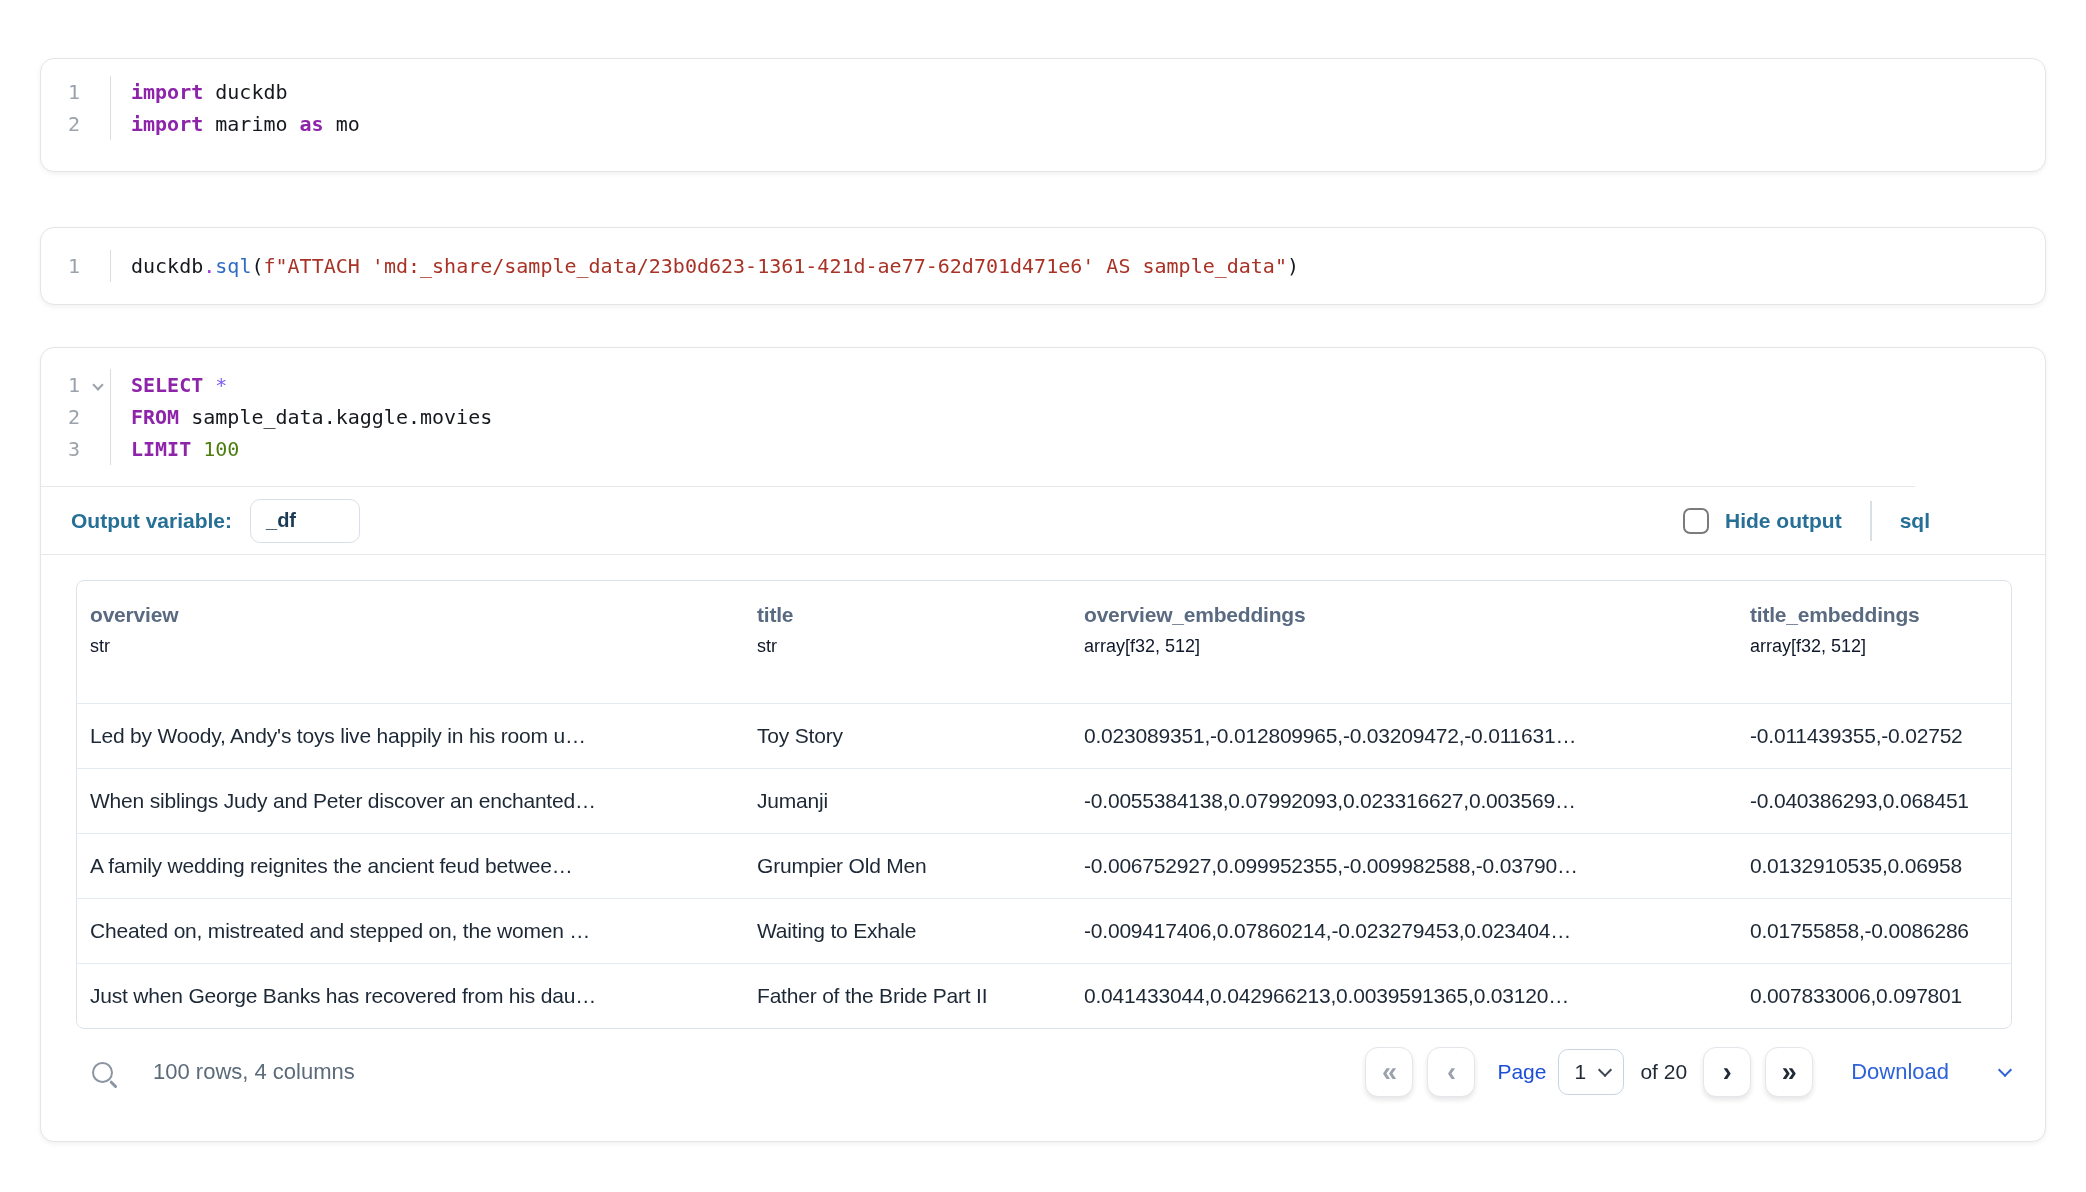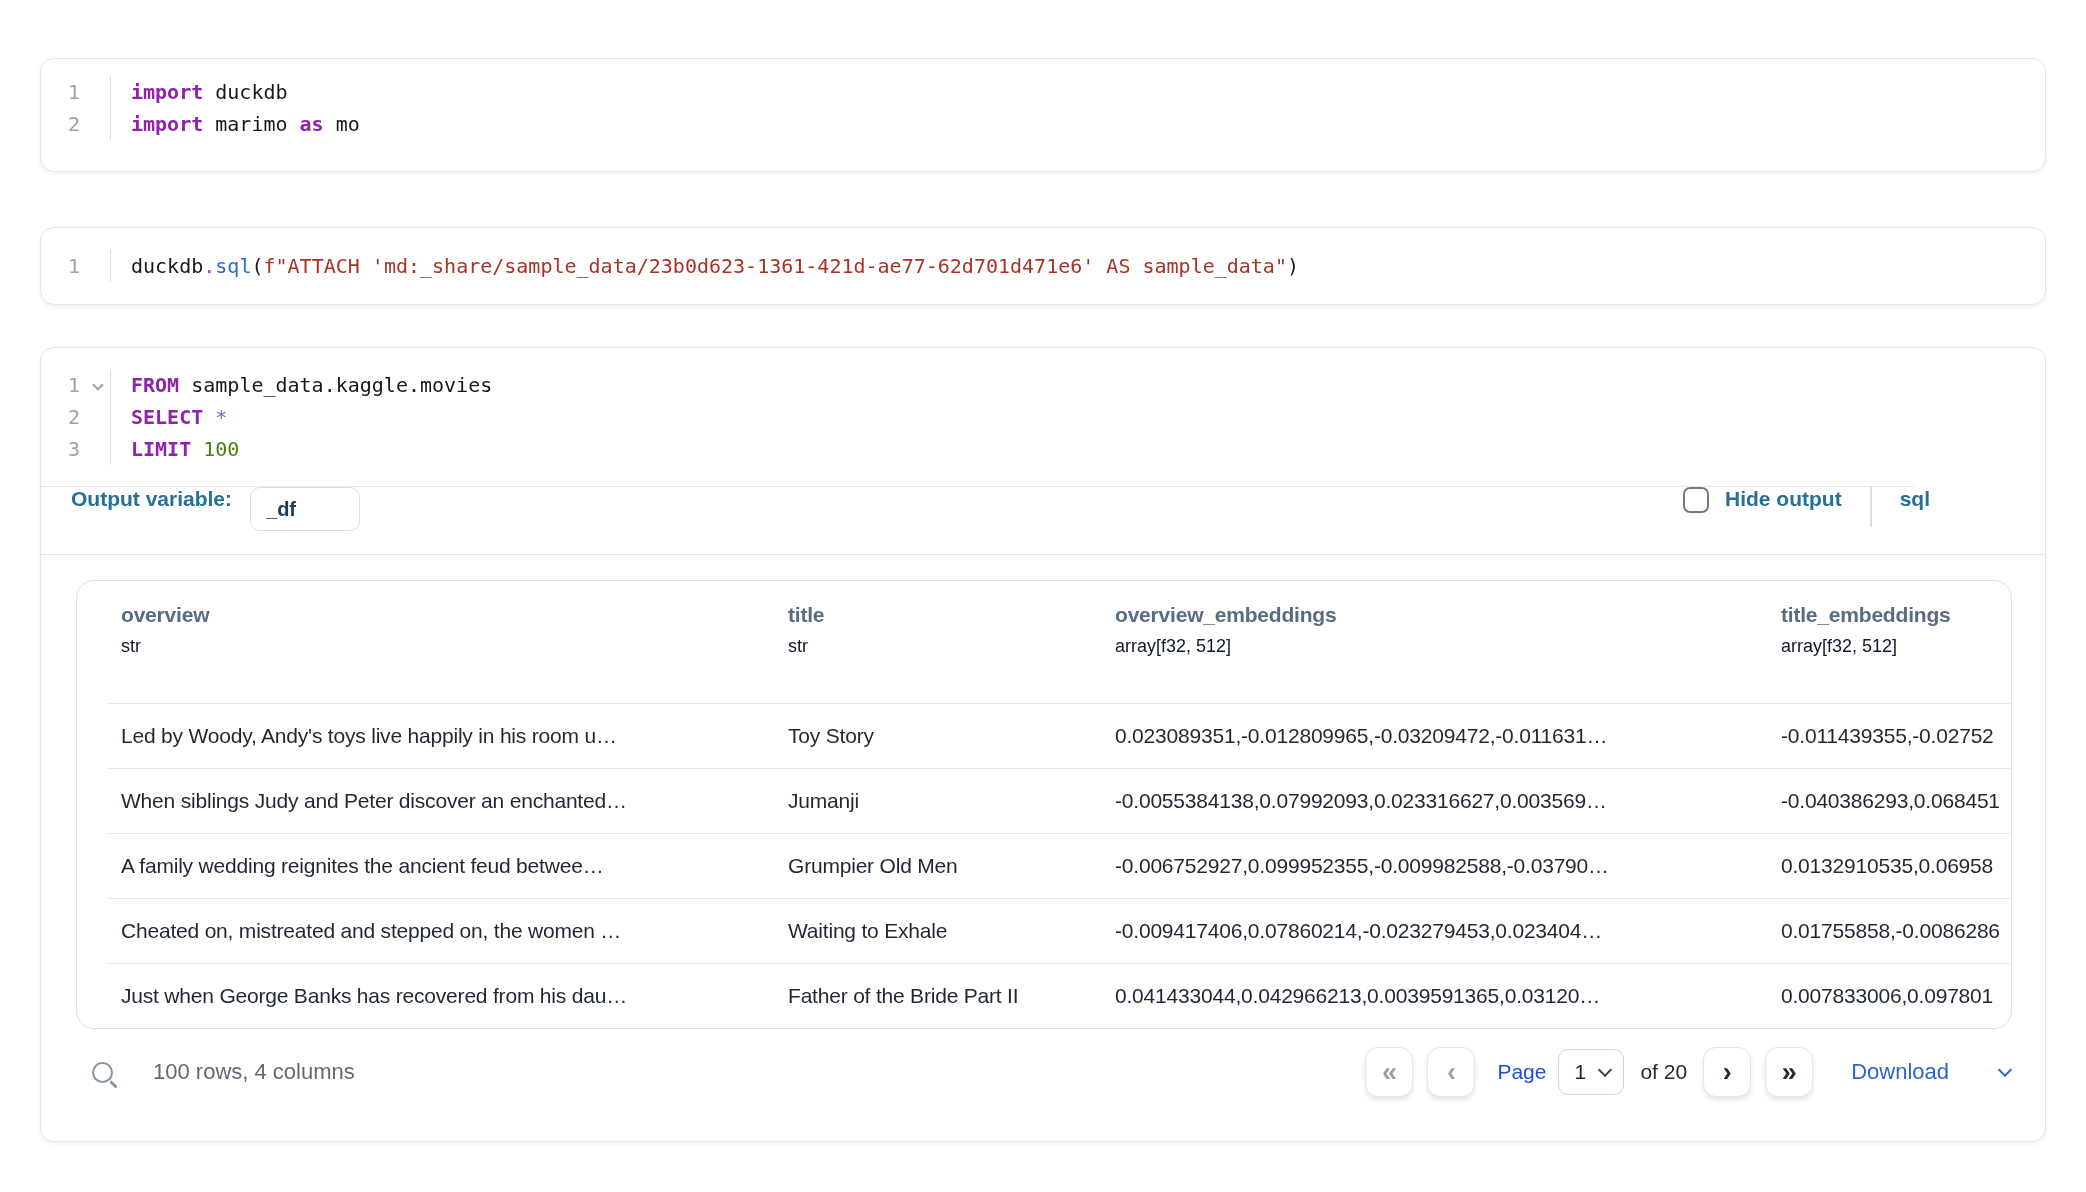--- a/index.html
+++ b/index.html
@@ -38,35 +38,35 @@
   .tk-kw  { color: #8e24aa; font-weight: 700; }
   .tk-fn  { color: #2f6bc4; }
   .tk-dot { color: #a03dd1; }
   .tk-str { color: #a93226; }
   .tk-num { color: #4d7c0f; }
   .tk-star{ color: #7d5bef; }
 
   
   .hdiv { height: 1px; background: #e6e8eb; }
   .hdiv.short { width: 1874px; }
-  .output-bar { height: 67px; display: flex; padding: 0 115px 0 30px; }
+  .output-bar { height: 67px; display: flex; align-items: center; padding: 0 115px 0 30px; }
   .ov-label { color: #266f96; font-weight: 700; font-size: 21px; }
   .ov-input {
     margin-left: 18px; width: 110px; height: 44px; border: 1.5px solid #d8dfe8;
     border-radius: 10px; display: flex; align-items: center; padding-left: 15px;
     color: #1d3a55; font-weight: 700; font-size: 20px;
   }
   .ov-spacer { flex: 1 1 auto; }
   .checkbox { width: 26px; height: 26px; border: 2.5px solid #7b7b7d; border-radius: 7px; background: #fff; }
   .hide-label { color: #266f96; font-weight: 700; font-size: 21px; margin-left: 16px; }
   .vdiv { width: 2px; height: 40px; background: #dadfe4; margin: 0 28px; }
   .lang-label { color: #266f96; font-weight: 700; font-size: 21px; }
 
   .output-area { padding: 25px 35px 0 35px; }
-  .dtable { width: 1936px; border: 1px solid #dde3ea; border-radius: 18px; overflow: hidden; background: #fff; padding-left: 31px; }
+  .dtable { width: 1936px; border: 1px solid #dde3ea; border-radius: 8px; overflow: hidden; background: #fff; }
   .t-header { display: grid; grid-template-columns: 667px 327px 666px minmax(0,1fr); padding-top: 22px; height: 122px; }
   .t-hcell { padding-left: 13px; overflow: hidden; }
   .col-name { font-weight: 700; font-size: 21px; color: #5a6a80; letter-spacing: -0.2px; white-space: nowrap; }
   .col-type { font-size: 18px; color: #0f172a; margin-top: 9px; white-space: nowrap; }
   .t-row {
     display: grid; grid-template-columns: 667px 327px 666px minmax(0,1fr);
     height: 65px; align-items: center; border-top: 1px solid #e4eaf1;
   }
   .t-cell {
     padding-left: 13px; font-size: 21px; color: #1d2836; letter-spacing: -0.2px;
@@ -130,22 +130,22 @@
   </div>
 
   <div class="cell" id="cell-2">
     <div class="code-block">
       <div class="gutter">
           <div class="ln">1<span class="ln-chev"></span></div>
           <div class="ln">2</div>
           <div class="ln">3</div>
         </div>
       <div class="code">
+          <div class="cl"><span class="tk-kw">SELECT</span><span class="tk-pl"> </span><span class="tk-star">*</span></div>
           <div class="cl"><span class="tk-kw">FROM</span><span class="tk-pl"> sample_data.kaggle.movies</span></div>
-          <div class="cl"><span class="tk-kw">SELECT</span><span class="tk-pl"> </span><span class="tk-star">*</span></div>
           <div class="cl"><span class="tk-kw">LIMIT</span><span class="tk-pl"> </span><span class="tk-num">100</span></div>
         </div>
     </div>
     <div class="hdiv short"></div>
 
     <div class="output-bar">
       <span class="ov-label">Output variable:</span>
       <div class="ov-input">
         <span>_df</span>
       </div>

